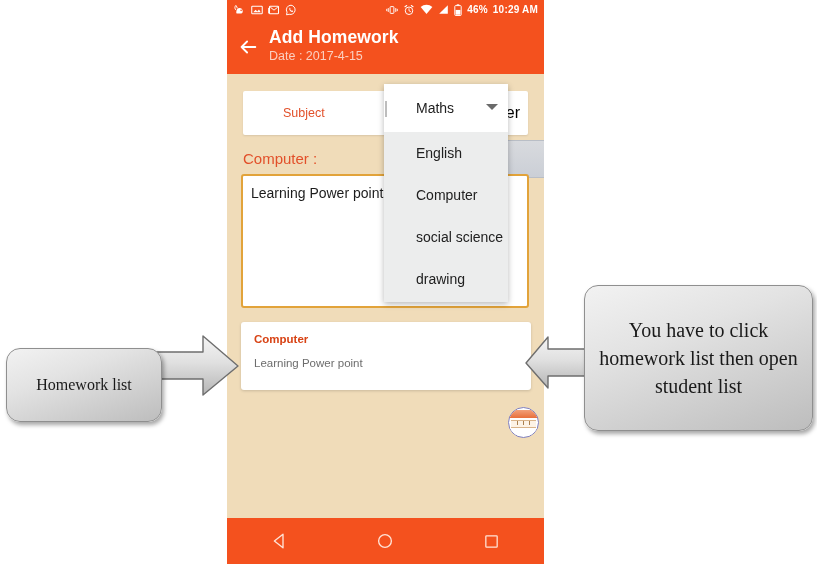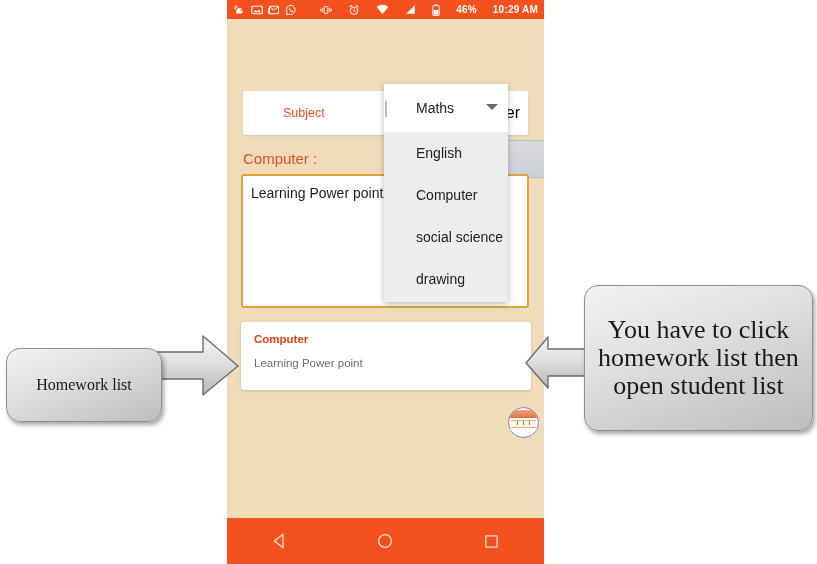--- a/index.html
+++ b/index.html
@@ -40,21 +40,21 @@
   }
   .sb-left {
     display: flex;
     align-items: center;
     gap: 5px;
   }
   .sb-right {
     margin-left: auto;
     display: flex;
     align-items: center;
-    gap: 16px;
+    gap: 5px;
     justify-content: flex-end;
   }
   .sb-ico {
     display: inline-flex;
     align-items: center;
     justify-content: center;
     line-height: 1;
   }
   .sb-text {
     color: #ffffff;
@@ -333,21 +333,21 @@
     width: 154px;
     height: 72px;
     font-size: 16px;
     line-height: 24px;
   }
   #callout-right {
     left: 584px;
     top: 285px;
     width: 227px;
     height: 144px;
-    font-size: 26px;
+    font-size: 20px;
     line-height: 28px;
   }
   .arrow-svg {
     position: absolute;
     z-index: 55;
   }
   #arrow-left-svg { left: 156px; top: 331px; }
   #arrow-right-svg { left: 524px; top: 332px; }
 </style>
 </head>
@@ -413,20 +413,31 @@
           <rect x="3.4" y="0.4" width="3.2" height="1.6" fill="#ffffff"></rect>
           <rect x="1" y="2" width="8" height="12.4" rx="1" fill="none" stroke="#ffffff" stroke-width="1.2"></rect>
           <rect x="2" y="7.4" width="6" height="6" fill="#ffffff"></rect>
         </svg>
       </span>
       <span class="sb-text sb-batt">46%</span>
       <span class="sb-text">10:29 AM</span>
     </div>
   </div>
 
+  <div id="appbar">
+    <div id="back-arrow">
+      <svg width="22" height="22" viewBox="0 0 24 24">
+        <path d="M20 12H5M11 6l-6 6 6 6" fill="none" stroke="#ffffff" stroke-width="2" stroke-linecap="round" stroke-linejoin="round"></path>
+      </svg>
+    </div>
+    <div id="appbar-texts">
+      <div id="app-title">Add Homework</div>
+      <div id="app-subtitle">Date : 2017-4-15</div>
+    </div>
+  </div>
 
   <div id="content">
 
     <div id="subject-bar">
       <span id="subject-label">Subject</span>
       <span id="subject-value-row">
         <span>Computer</span>
       </span>
     </div>
 

